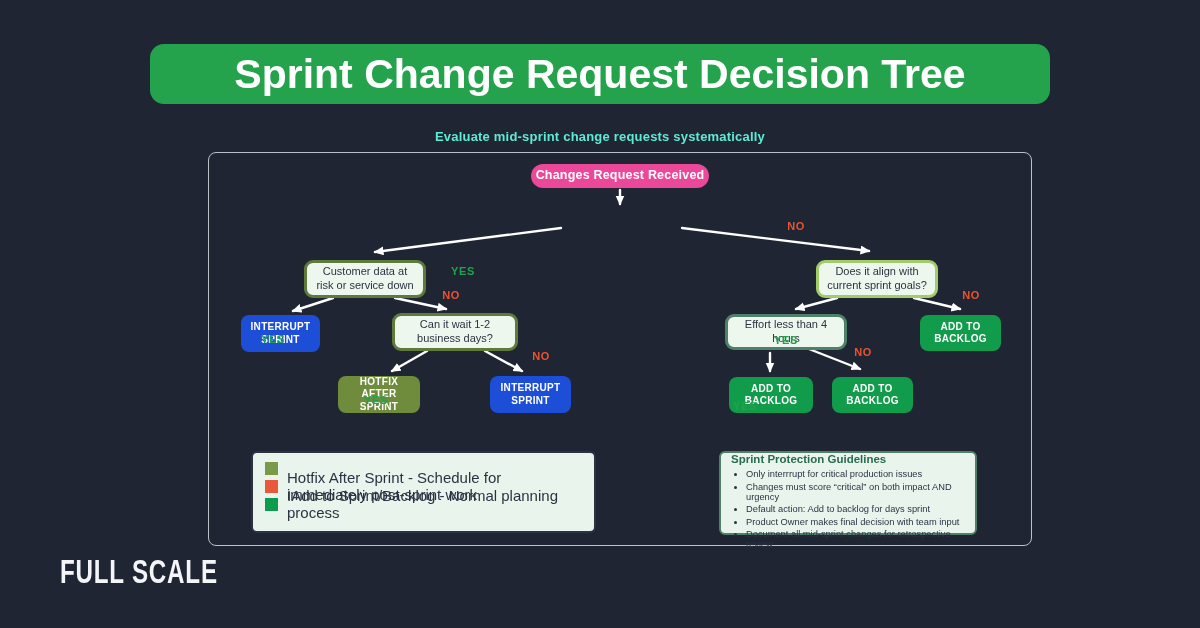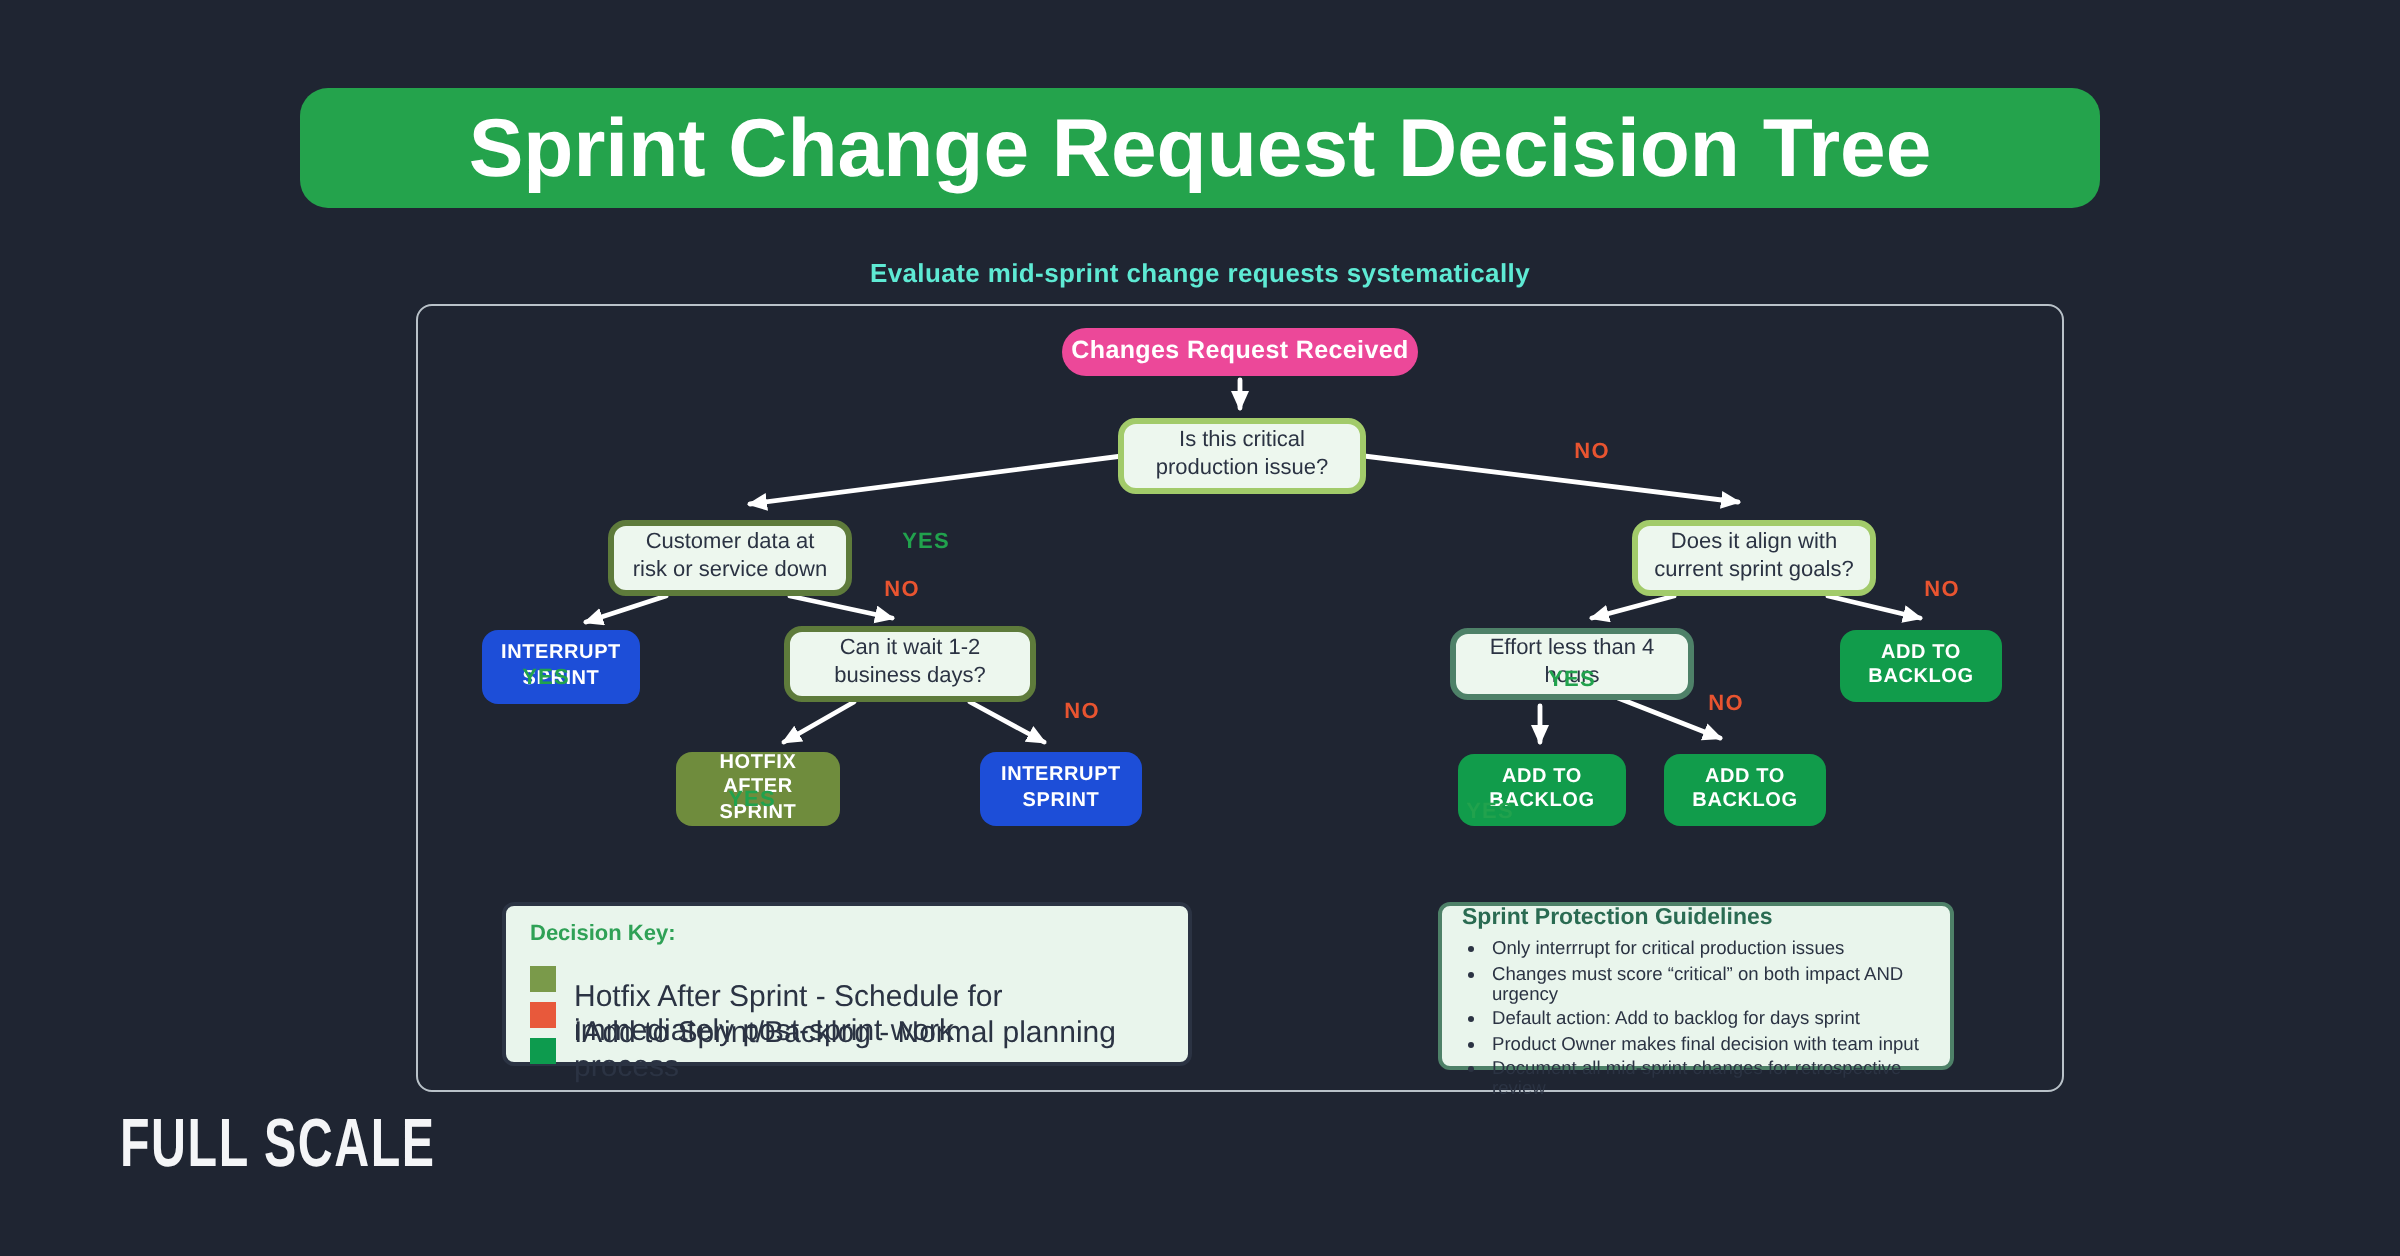--- a/index.html
+++ b/index.html
@@ -109,21 +109,20 @@
         <path d="M276,198 L313,218" marker-end="url(#ah)"></path>
         <path d="M628,145 L587,156" marker-end="url(#ah)"></path>
         <path d="M705,145 L751,156" marker-end="url(#ah)"></path>
         <path d="M561,200 L561,218" marker-end="url(#ah)"></path>
         <path d="M600,196 L651,216" marker-end="url(#ah)"></path>
       </g>
     </svg>
 
     <div class="node pill" style="left:322px; top:11px; width:178px; height:24px;">Changes Request Received</div>
 
-    <div class="node qbox b-lime" style="left:350px; top:56px; width:124px; height:38px;">Is this critical production issue?</div>
 
     <div class="node qbox b-olive" style="left:95px; top:107px; width:122px; height:38px;">Customer data at risk or service down</div>
 
     <div class="node qbox b-olive" style="left:183px; top:160px; width:126px; height:38px;">Can it wait 1-2 business days?</div>
 
     <div class="node qbox b-lime" style="left:607px; top:107px; width:122px; height:38px;">Does it align with current sprint goals?</div>
 
     <div class="node qbox b-teal" style="left:516px; top:161px; width:122px; height:36px;">Effort less than 4 hours</div>
 
     <div class="node action act-orange" style="left:32px; top:162px; width:79px; height:37px;">INTERRUPT SPRINT</div>
@@ -143,21 +142,20 @@
     <span class="edge-label lbl-yes" style="left:64px;  top:142px;">YES</span>
     <span class="edge-label lbl-no" style="left:242px; top:142px;">NO</span>
     <span class="edge-label lbl-yes" style="left:167px; top:203px;">YES</span>
     <span class="edge-label lbl-no" style="left:332px; top:203px;">NO</span>
     <span class="edge-label lbl-yes" style="left:577px; top:143px;">YES</span>
     <span class="edge-label lbl-no" style="left:762px; top:142px;">NO</span>
     <span class="edge-label lbl-yes" style="left:536px; top:209px;">YES</span>
     <span class="edge-label lbl-no" style="left:654px; top:199px;">NO</span>
 
     <div class="infobox key-panel">
-      <div class="key-title">Decision Key:</div>
       <div class="key-row">
         <span class="swatch" style="background: rgb(122, 154, 74);"></span>
         <span class="key-text"></span>
       </div>
       <div class="key-row">
         <span class="swatch" style="background: rgb(232, 89, 59);"></span>
         <span class="key-text">Hotfix After Sprint - Schedule for immediately post-sprint work</span>
       </div>
       <div class="key-row">
         <span class="swatch" style="background: rgb(13, 155, 78);"></span>

